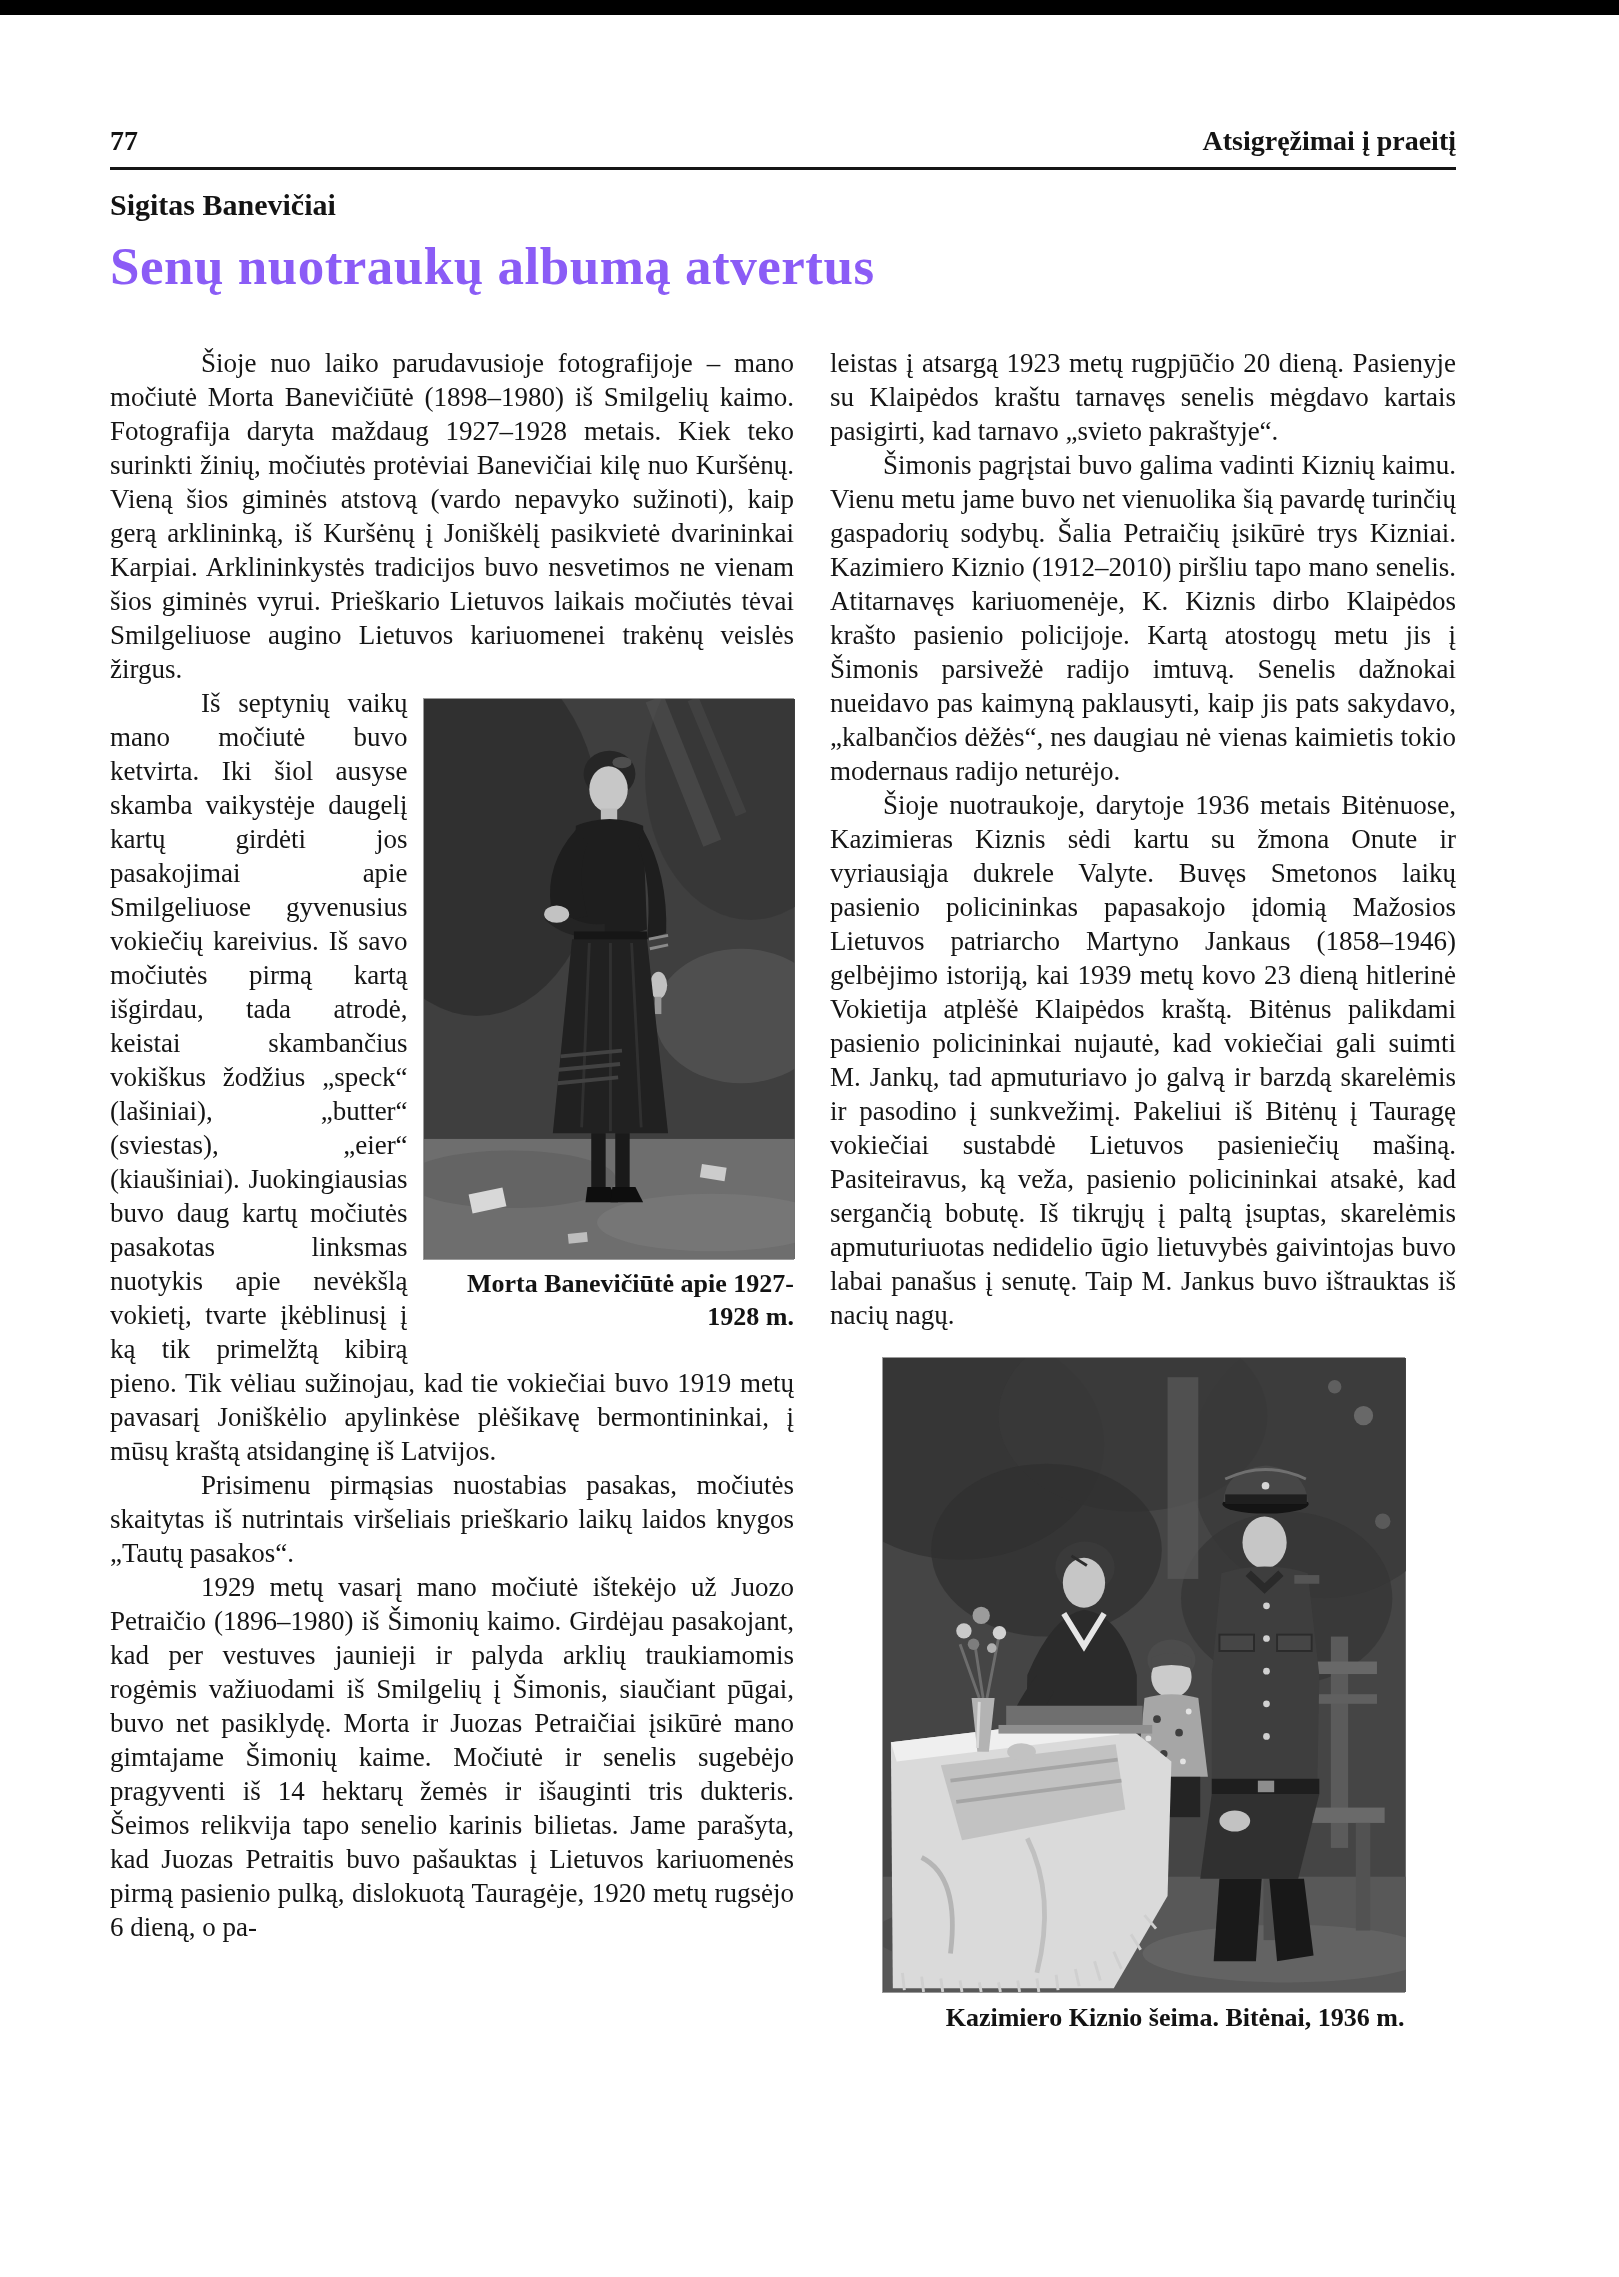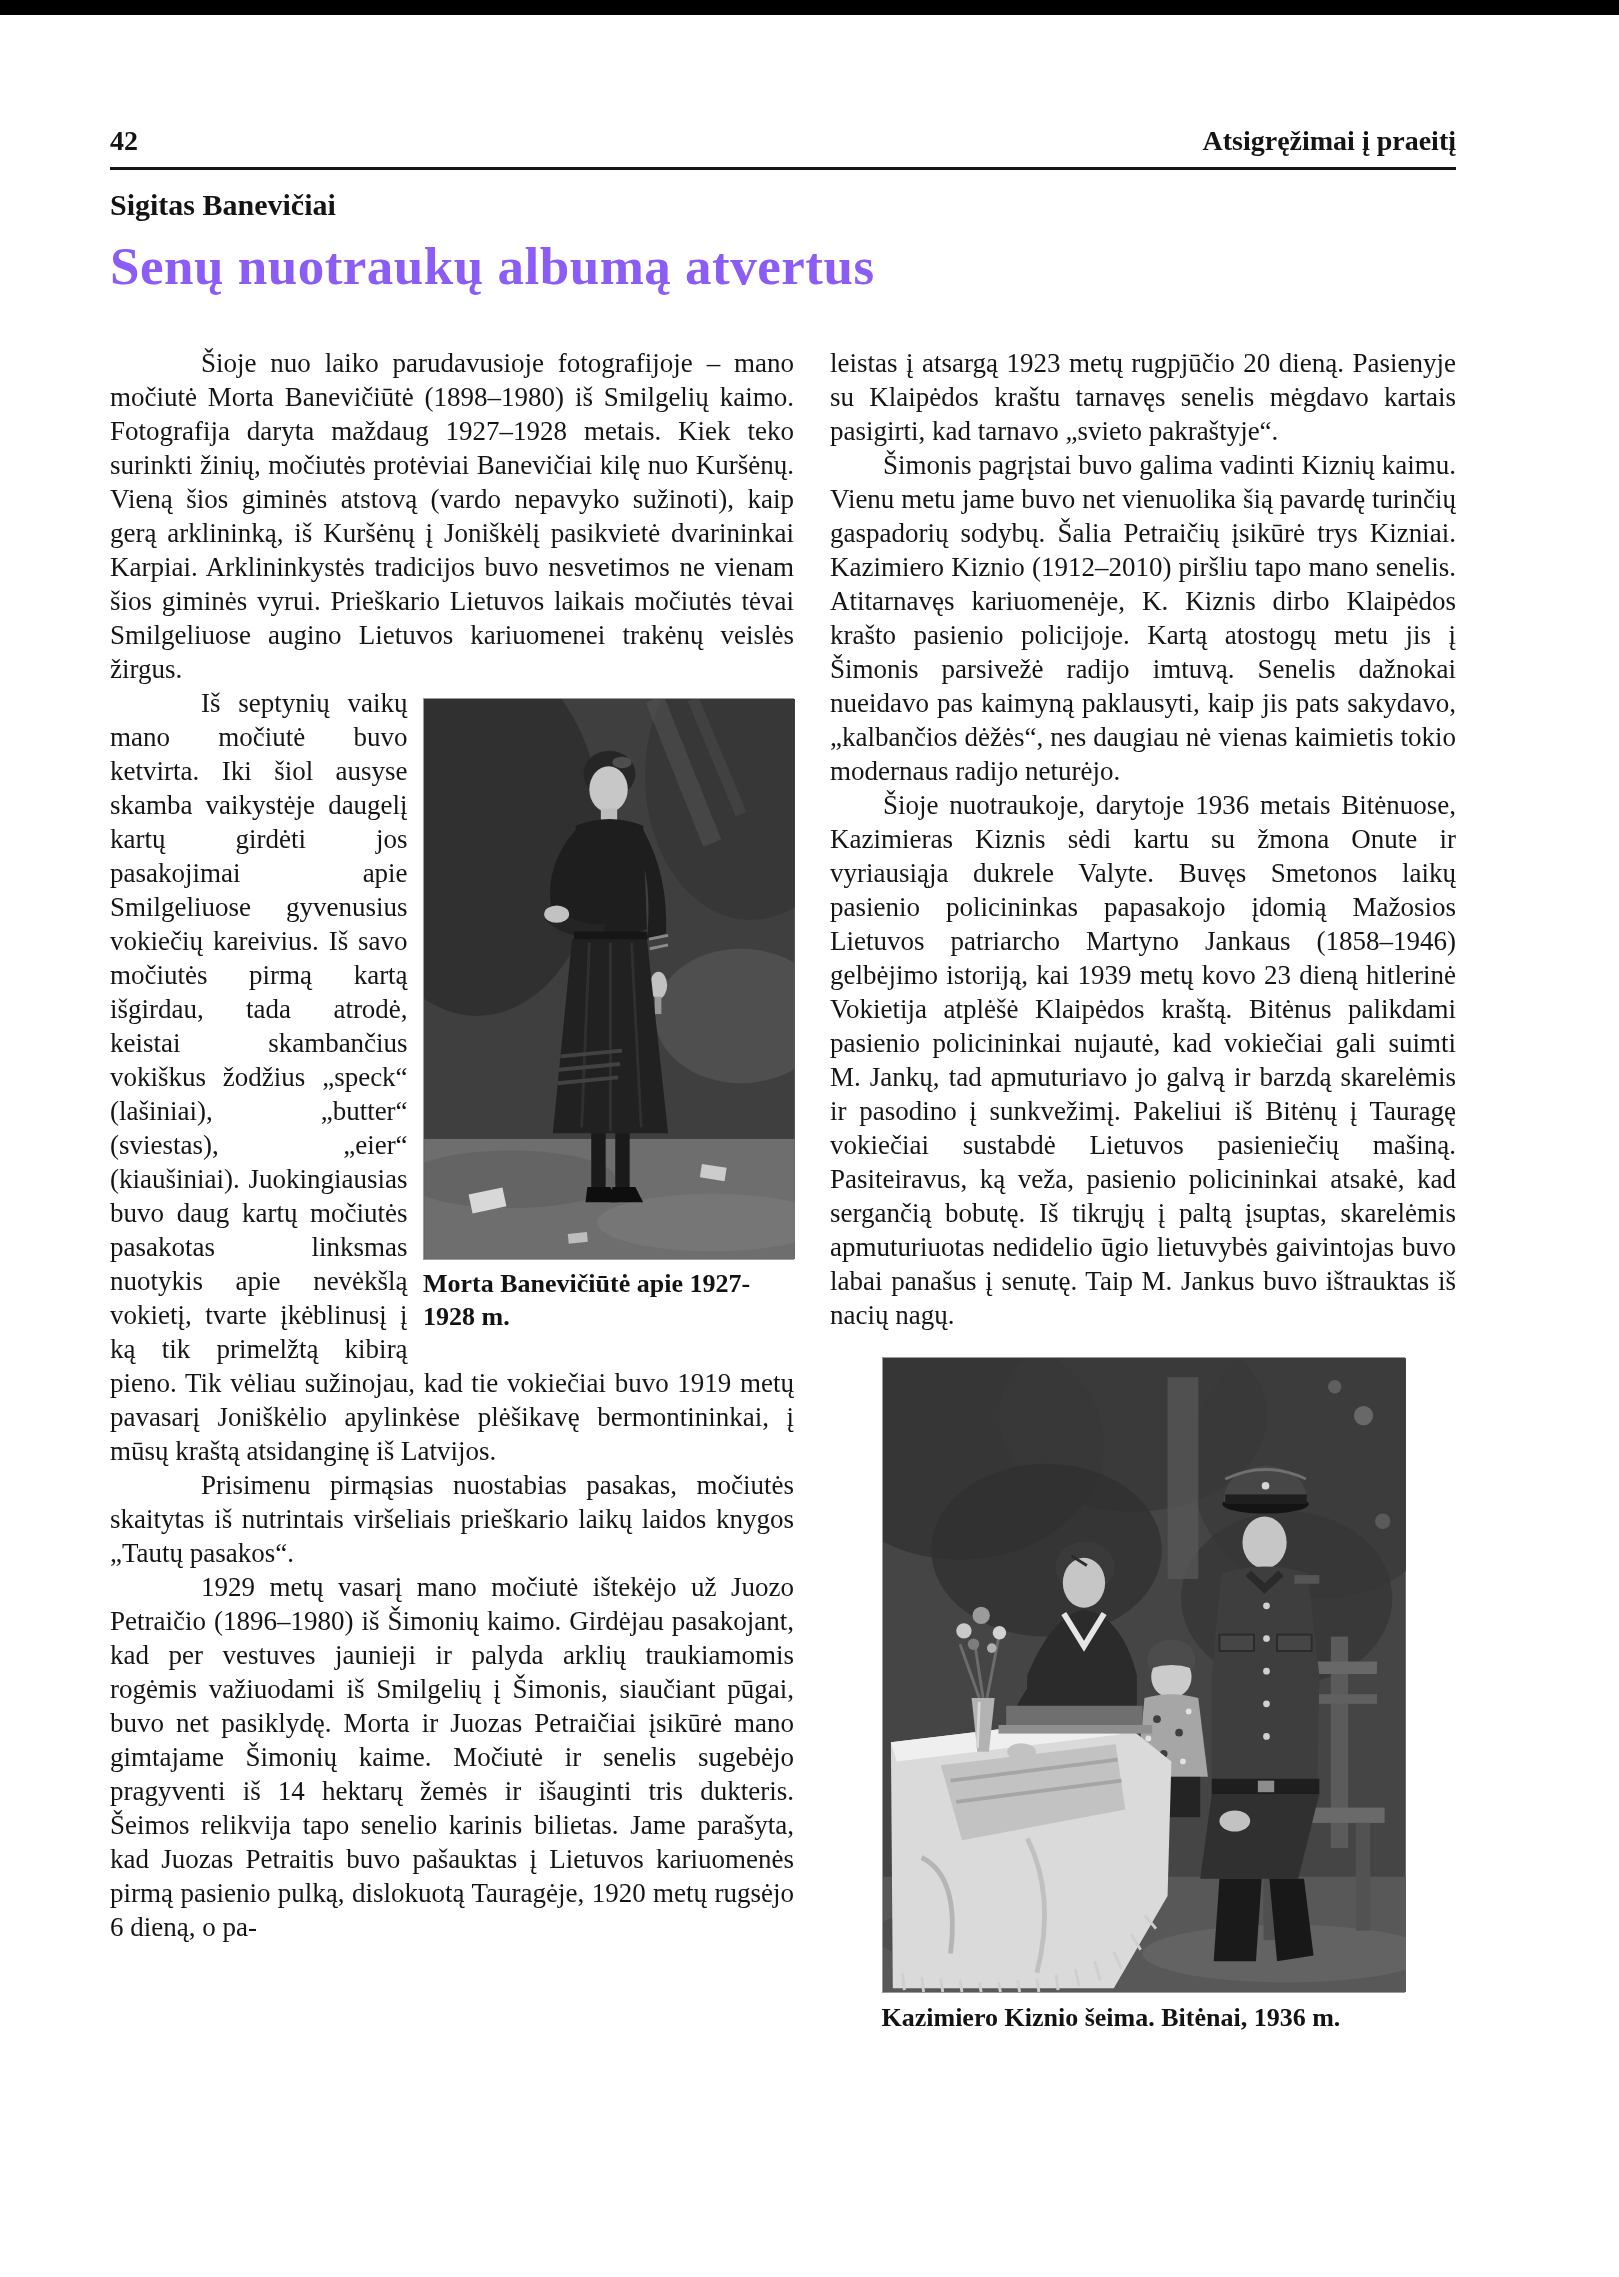--- a/index.html
+++ b/index.html
@@ -57,34 +57,34 @@
   .photo {
     border: 1px solid #9a9a9a;
     background: #404040;
     font-size: 0; line-height: 0;
   }
   .photo svg { display: block; }
   .fig-caption {
     font-weight: bold;
     font-size: 26px;
     line-height: 33px;
-    text-align: left;
+    text-align: right;
     margin-top: 7.7px;
     color: #131313;
   }
 </style>
 </head>
 <body>
 
 <div class="page">
 
   <div class="scan-bar"></div>
 
   <div class="running-head">
-    <span>42</span>
+    <span>77</span>
     <span>Atsigręžimai į praeitį</span>
   </div>
   <div class="head-rule"></div>
 
   <div class="author-line">Sigitas Banevičiai</div>
   <div class="article-title">Senų nuotraukų albumą atvertus</div>
 
   <div class="col col-left">
     <p class="indent">Šioje nuo laiko parudavusioje fotografijoje – mano močiutė Morta Banevičiūtė (1898–1980) iš Smilgelių kaimo. Fotografija daryta maždaug 1927–1928 metais. Kiek teko surinkti žinių, močiutės protėviai Banevičiai kilę nuo Kuršėnų. Vieną šios giminės atstovą (vardo nepavyko sužinoti), kaip gerą arklininką, iš Kuršėnų į Joniškėlį pasikvietė dvarininkai Karpiai. Arklininkystės tradicijos buvo nesvetimos ne vienam šios giminės vyrui. Prieškario Lietuvos laikais močiutės tėvai Smilgeliuose augino Lietuvos kariuomenei trakėnų veislės žirgus.</p>
 

